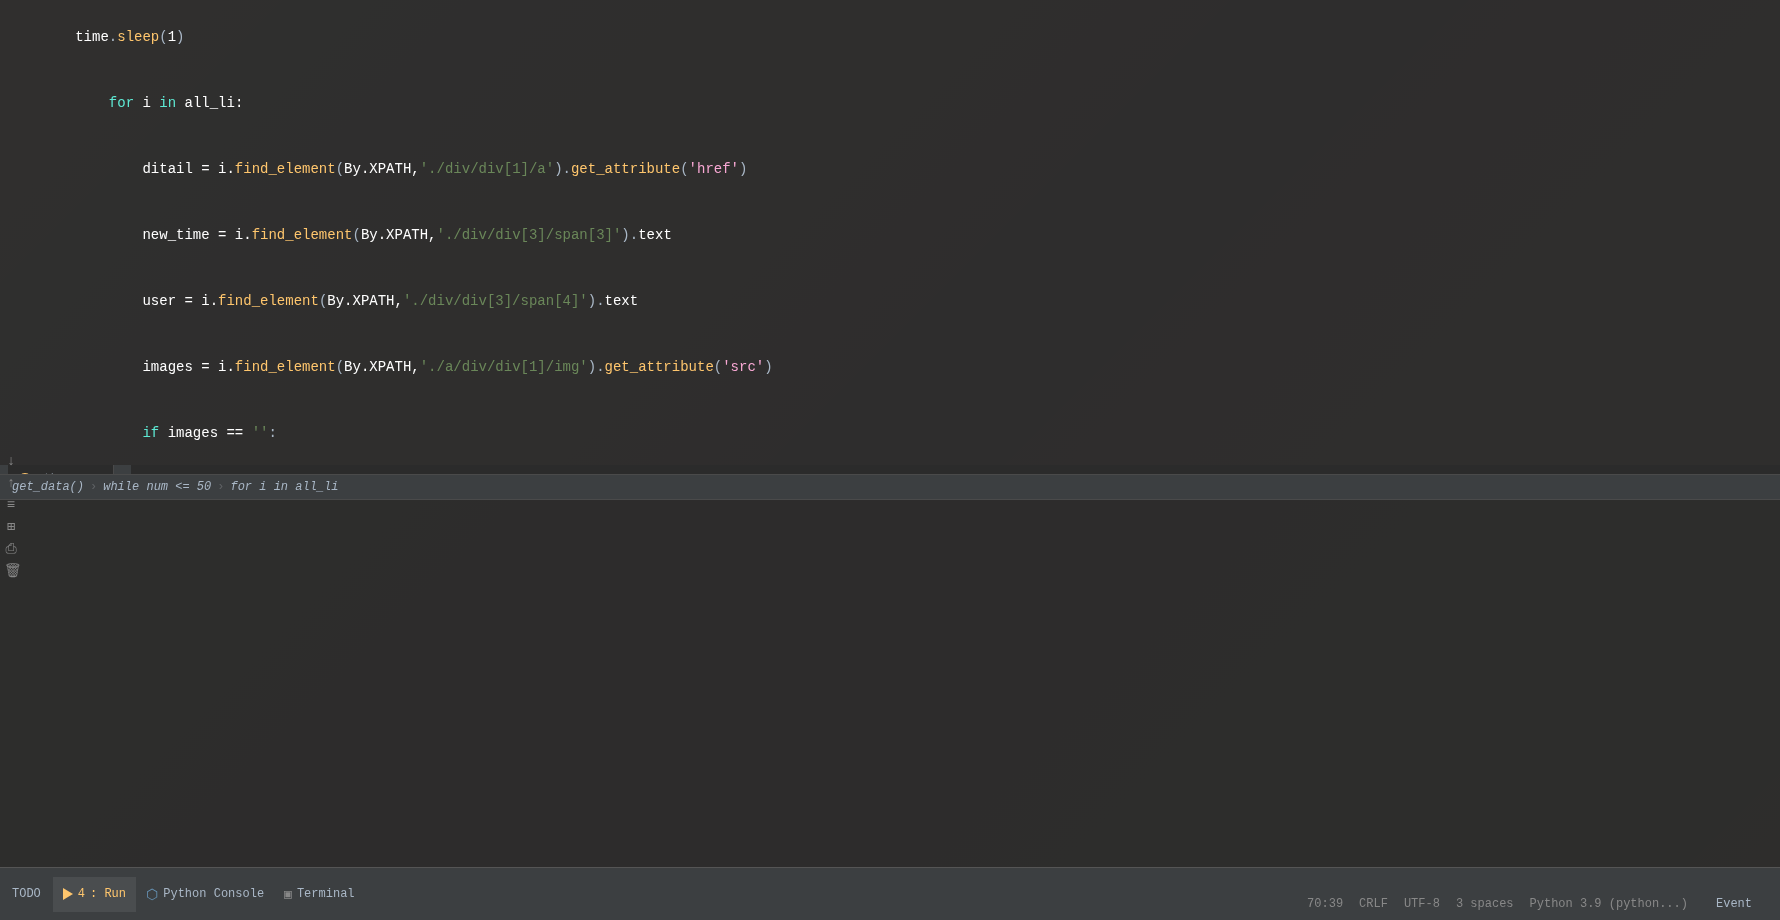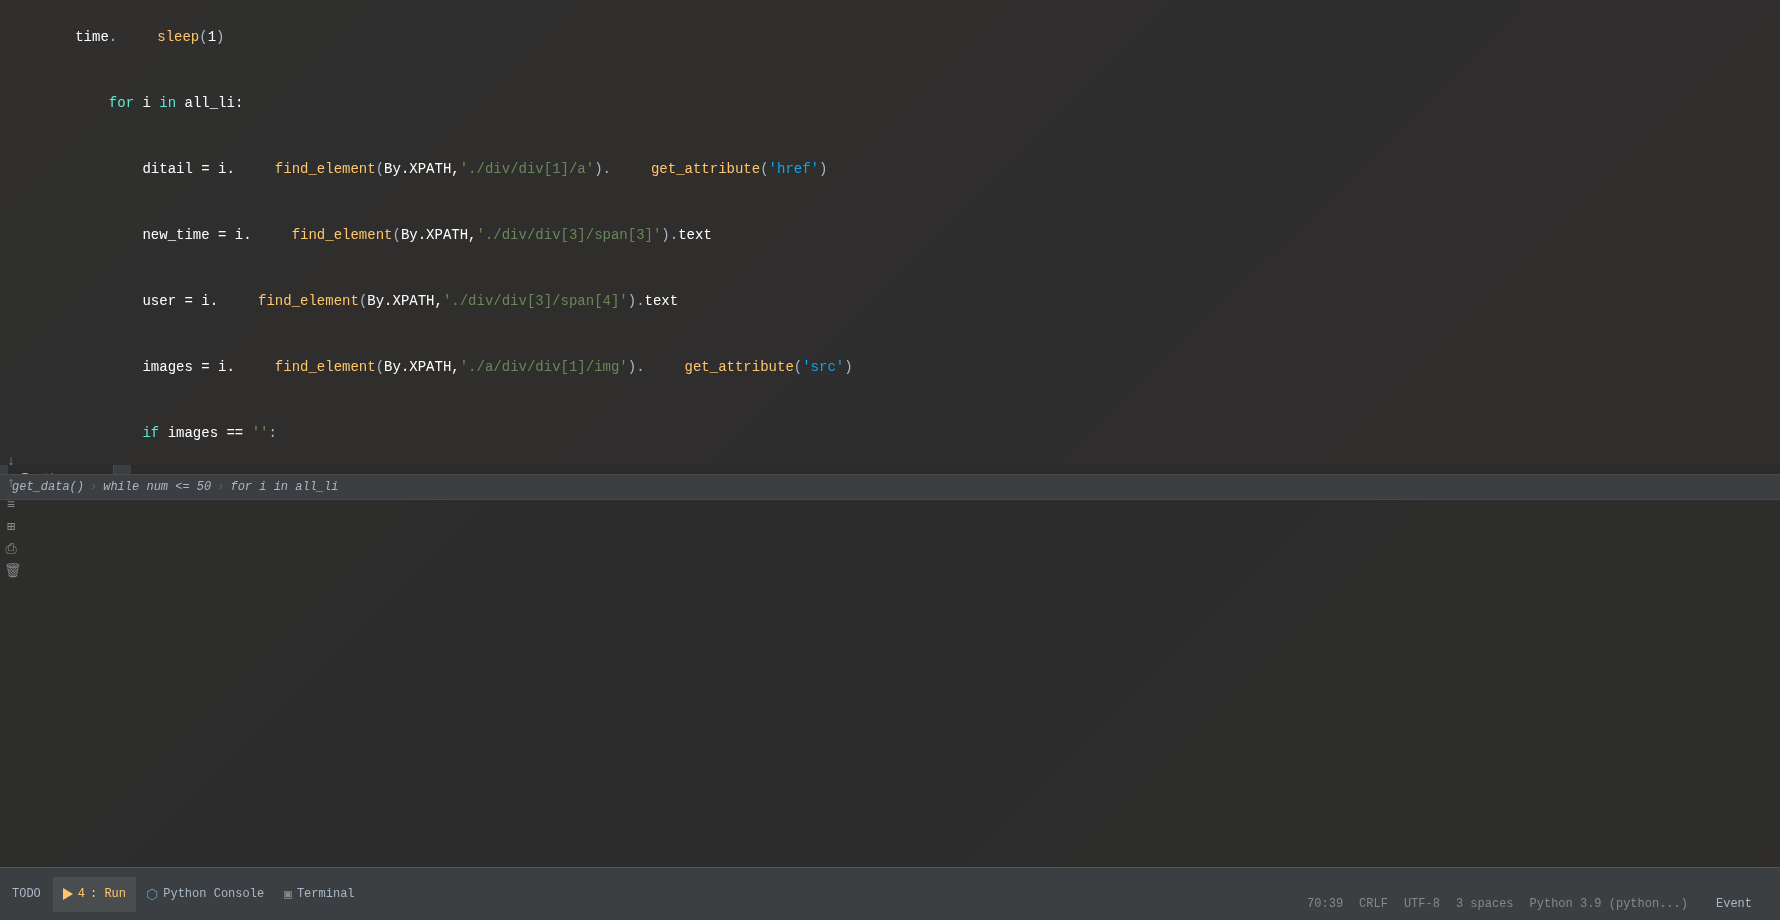--- a/index.html
+++ b/index.html
@@ -47,26 +47,26 @@
       padding: 0 8px;
     }
 
     .line-content {
       flex: 1;
       white-space: pre;
     }
 
     
     .kw { color: #5eead4; } 
-    .fn { color: #ffc66d; margin-left: 40px; } 
+    .fn { color: #ffc66d; } 
     .str { color: #6a8759; } 
     .var { color: #ffffff; }
     .punct { color: #a9b7c6; }
     .xpath-str { color: #6a8759; }
-    .href-str { color: #0ea5e9; }
+    .href-str { color: #f9a8d4; }
 
     
     .breadcrumb-bar {
       position: absolute;
       bottom: 420px;
       left: 0;
       right: 0;
       height: 26px;
       background: #3c3f41;
       border-top: 1px solid #4a4a4a;

